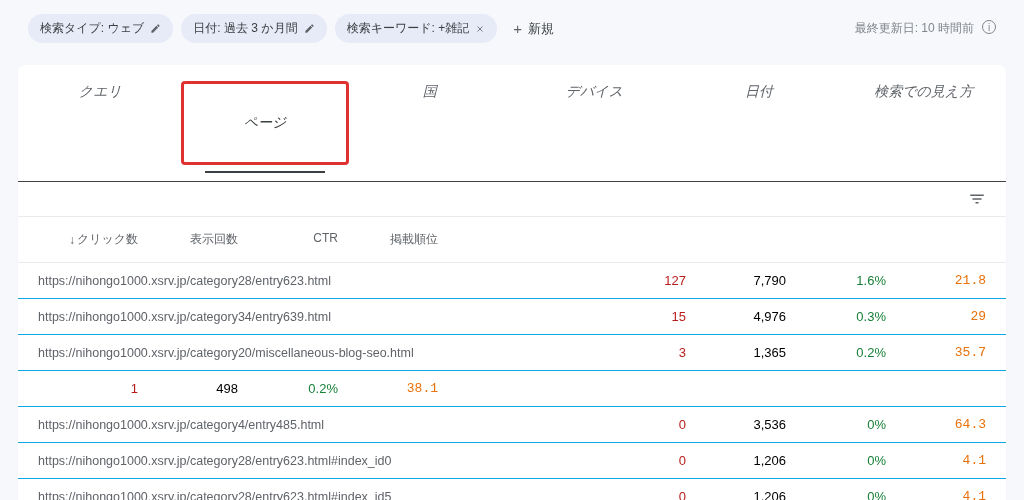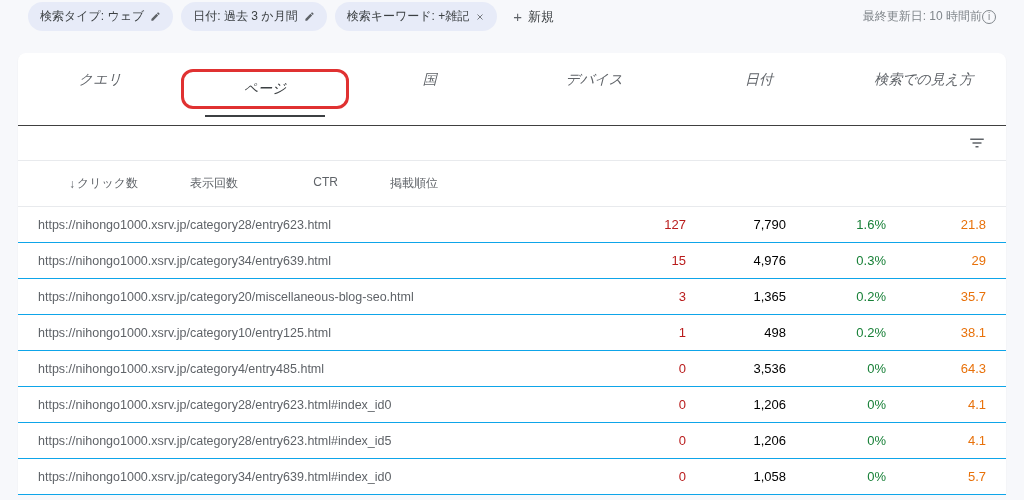--- a/index.html
+++ b/index.html
@@ -1,43 +1,43 @@
 <!DOCTYPE html>
 <html><head>
 <meta charset="utf-8">
 <style>
 * { margin: 0; padding: 0; box-sizing: border-box; }
 body { font-family: Arial, "Hiragino Sans", "Meiryo", sans-serif; background: #f7f8fb; color: #5f6368; font-size: 13px; width: 1024px; }
-.filters { padding: 2px 28px 12px; display: flex; align-items: center; gap: 8px; }
+.filters { padding: 2px 28px 12px; display: flex; align-items: center; gap: 8px; margin-top: 12px; }
 .chip { background: #e7ebf8; border-radius: 16px; padding: 6px 12px; font-size: 12px; color: #3c4043; display: inline-flex; align-items: center; gap: 6px; }
 .chip .edit-icon { width: 11px; height: 11px; fill: #5f6368; }
 .chip .close-icon { width: 10px; height: 10px; stroke: #5f6368; stroke-width: 2; }
 .new-btn { display: inline-flex; align-items: center; gap: 6px; font-size: 13px; color: #3c4043; margin-left: 8px; cursor: pointer; }
 .new-btn .plus-icon { font-size: 15px; color: #5f6368; }
-.meta { margin-left: auto; font-size: 12px; color: #80868b; display: flex; align-items: center; gap: 0; }
+.meta { margin-left: auto; font-size: 12px; color: #80868b; display: flex; align-items: flex-start; gap: 8px; }
 .meta .info-icon { width: 14px; height: 14px; border: 1px solid #80868b; border-radius: 50%; display: inline-flex; align-items: center; justify-content: center; font-size: 10px; }
 .panel { background: #fff; margin: 10px 18px 0; border-radius: 8px 8px 0 0; box-shadow: 0 1px 2px rgba(0,0,0,0.05); }
 .tabs { display: flex; border-bottom: 1px solid #404040; font-style: italic; }
 .tab { flex: 1; text-align: center; padding: 18px 0; font-size: 14px; color: #5f6368; cursor: pointer; position: relative; }
 .tab.active { color: #3c4043; }
 .tab.active::after { content: ""; position: absolute; bottom: 8px; left: 50%; transform: translateX(-50%); width: 120px; height: 2px; background: #3c4043; }
-.tab-highlight { border: 3px solid #e03131; border-radius: 12px; margin: -2px; padding: 8px 0; }
+.tab-highlight { border: 3px solid #e03131; border-radius: 4px; margin: -2px; padding: 30px 0; }
 .filter-row { display: flex; justify-content: flex-end; padding: 8px 20px; border-bottom: 1px solid #e8eaed; }
 .filter-icon { width: 18px; height: 18px; cursor: pointer; }
 .filter-icon svg { fill: #5f6368; }
 .thead { display: flex; padding: 14px 20px; border-bottom: 1px solid #e8eaed; font-size: 12px; color: #5f6368; }
 .col-page { flex: 1; }
 .col-num { width: 100px; text-align: right; }
 .sort-arrow { display: inline-block; transform: translateY(1px); margin-right: 2px; }
 .row { display: flex; padding: 10px 20px; border-bottom: 1px solid #0ea5e9; font-size: 13px; align-items: center; }
 .row .col-page { color: #5f6368; font-size: 12.5px; }
 .clicks { color: #b91c1c; }
 .impressions { color: #000000; }
 .ctr { color: #188038; }
-.position { color: #e8710a; }
+.position { color: #e8710a; font-family: Liberation Mono, monospace; }
 </style>
 </head>
 <body>
 
 <div class="filters">
   <span class="chip">
     <span>検索タイプ: ウェブ</span>
     <svg class="edit-icon" viewBox="0 0 24 24">
         <path d="M3 17.25V21h3.75L17.81 9.94l-3.75-3.75L3 17.25zM20.71 7.04a1 1 0 0 0 0-1.41l-2.34-2.34a1 1 0 0 0-1.41 0l-1.83 1.83 3.75 3.75 1.83-1.83z"></path>
       </svg>
@@ -111,21 +111,20 @@
         <div class="col-num position">29</div>
       </div>
       <div class="row">
         <div class="col-page">https://nihongo1000.xsrv.jp/category20/miscellaneous-blog-seo.html</div>
         <div class="col-num clicks">3</div>
         <div class="col-num impressions">1,365</div>
         <div class="col-num ctr">0.2%</div>
         <div class="col-num position">35.7</div>
       </div>
       <div class="row">
-        <div class="col-page">https://nihongo1000.xsrv.jp/category10/entry125.html</div>
         <div class="col-num clicks">1</div>
         <div class="col-num impressions">498</div>
         <div class="col-num ctr">0.2%</div>
         <div class="col-num position">38.1</div>
       </div>
       <div class="row">
         <div class="col-page">https://nihongo1000.xsrv.jp/category4/entry485.html</div>
         <div class="col-num clicks">0</div>
         <div class="col-num impressions">3,536</div>
         <div class="col-num ctr">0%</div>

